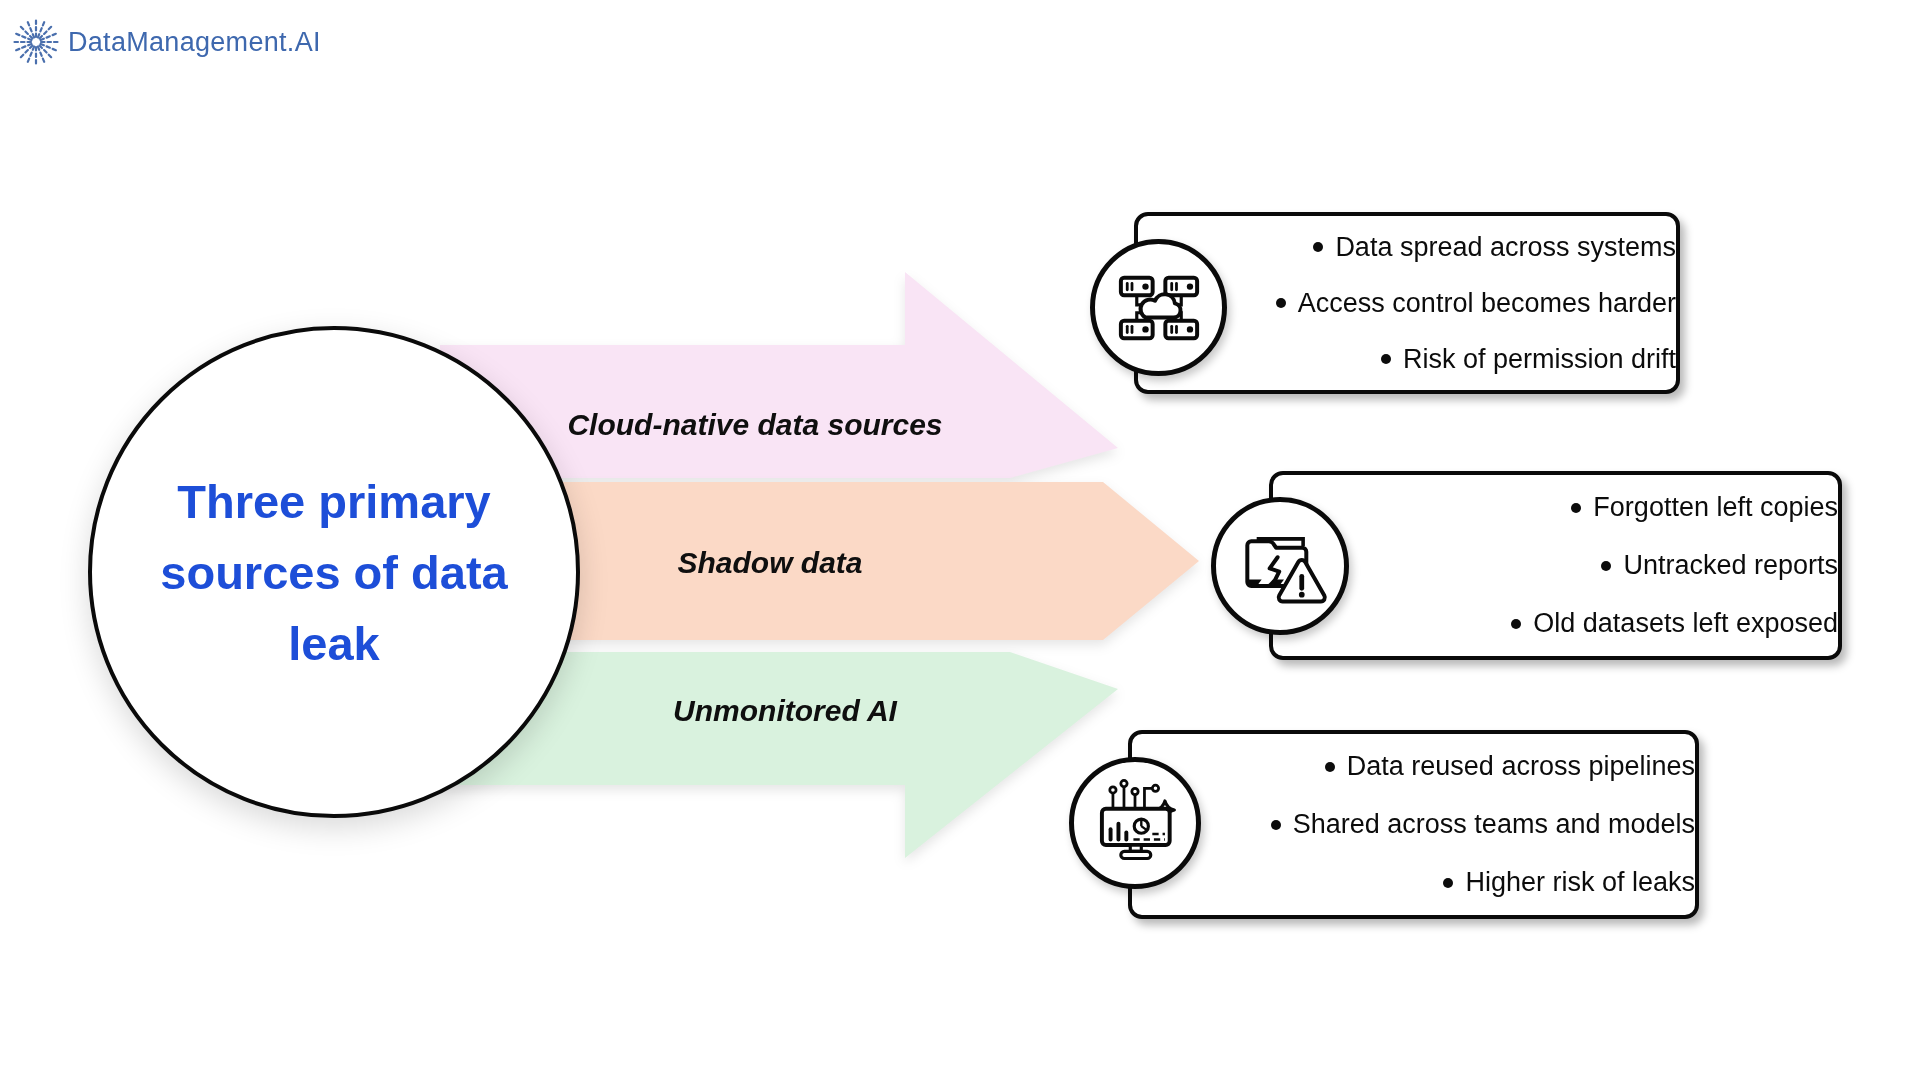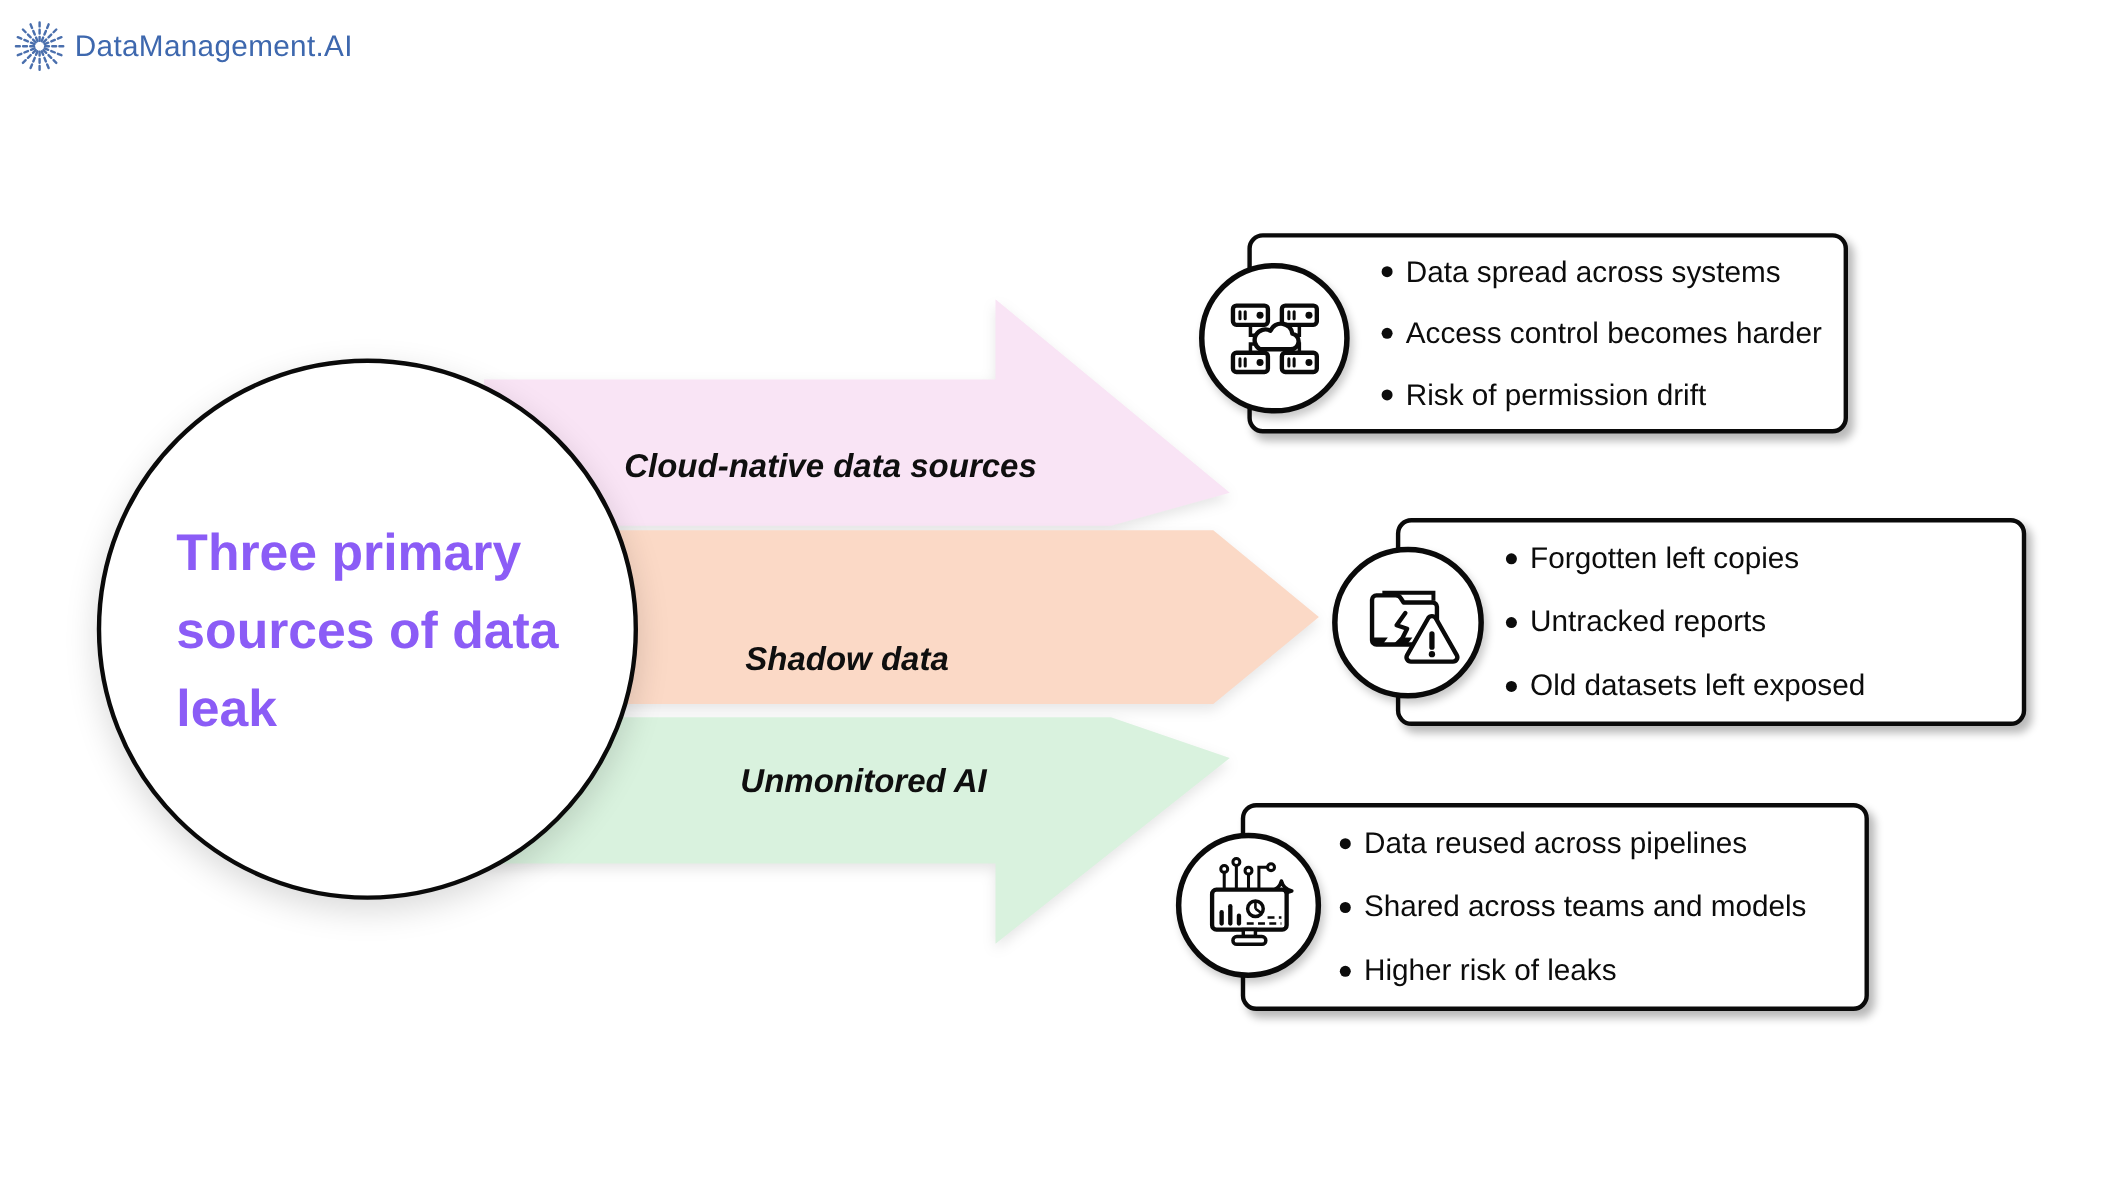--- a/index.html
+++ b/index.html
@@ -11,41 +11,41 @@
   .logo{position:absolute;left:10px;top:12px;display:flex;align-items:center;gap:6px;}
   .logo svg{display:block;}
   .logo-text{font-size:27px;font-weight:500;color:#3e68ae;letter-spacing:.3px;}
   
   .arrows{position:absolute;left:0;top:0;pointer-events:none;}
   .arrows polygon{filter:drop-shadow(0 5px 6px rgba(0,0,0,.10));}
   .arrow-label{
     position:absolute;text-align:center;font-weight:bold;font-size:30px;color:#0f0f0f;font-style:italic;
   }
   .lbl-cloud{left:440px;top:408px;width:630px;}
-  .lbl-shadow{left:470px;top:546px;width:600px;margin-top:37px;}
+  .lbl-shadow{left:470px;top:546px;width:600px;}
   .lbl-ai{left:480px;top:694px;width:610px;}
   
   .big-circle{
     position:absolute;left:88px;top:326px;width:484px;height:484px;border-radius:50%;
     background:#ffffff;border:4px solid #0a0a0a;box-shadow:0 10px 30px rgba(0,0,0,.15);
     display:flex;align-items:center;justify-content:center;
   }
   .big-circle .title{
-    font-weight:bold;font-size:47px;line-height:71px;color:#8b5cf6;
+    text-align:center;font-weight:bold;font-size:47px;line-height:71px;color:#1d4ed8;
   }
   
   .info-box{
     position:absolute;background:#ffffff;border:4px solid #0a0a0a;border-radius:14px;
     box-shadow:5px 6px 8px rgba(0,0,0,.28);
     display:flex;flex-direction:column;justify-content:center;box-sizing:border-box;
   }
   .box-1{left:1134px;top:212px;width:546px;height:182px;padding-left:118px;gap:25px;}
   .box-2{left:1269px;top:471px;width:573px;height:189px;padding-left:96px;gap:27px;}
   .box-3{left:1128px;top:730px;width:571px;height:189px;padding-left:86px;gap:27px;}
-  .bullet{display:flex;align-items:center;gap:12px;}
+  .bullet{display:flex;align-items:center;gap:12px;justify-content:flex-end;}
   .bullet .dot{width:10px;height:10px;border-radius:50%;background:#0c0c0c;flex:0 0 auto;}
   .bullet .txt{font-size:27px;color:#0c0c0c;white-space:nowrap;}
   
   .icon-circle{
     position:absolute;background:#ffffff;border:5px solid #0a0a0a;border-radius:50%;
     box-shadow:3px 5px 8px rgba(0,0,0,.22);display:flex;align-items:center;justify-content:center;
     box-sizing:border-box;
   }
   .ic-1{left:1090px;top:239px;width:137px;height:137px;}
   .ic-2{left:1211px;top:497px;width:138px;height:138px;}

